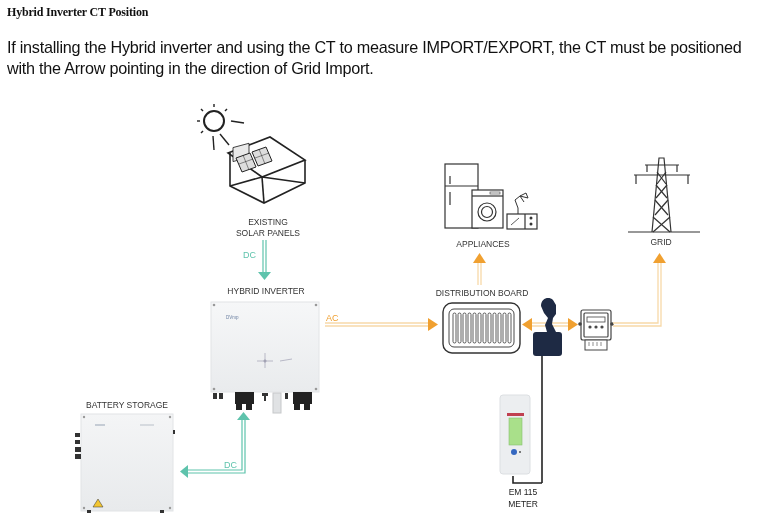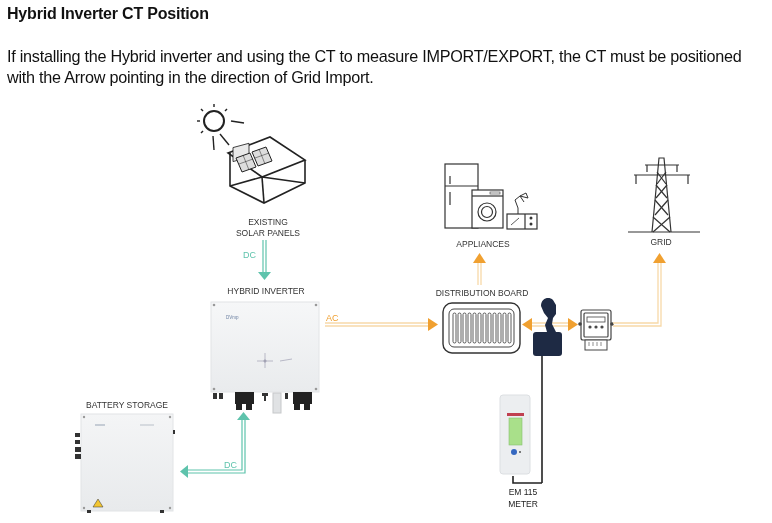--- a/index.html
+++ b/index.html
@@ -1,18 +1,18 @@
 <!DOCTYPE html>
 <html><head>
 <meta charset="utf-8">
 <style>
   html, body { margin: 0; padding: 0; background: #ffffff; }
   body { width: 772px; height: 523px; position: relative; overflow: hidden; font-family: "Liberation Sans", sans-serif; color: #111; }
-  .title { position: absolute; left: 7px; top: 5px; font-size: 16px; font-weight: bold; font-family: Liberation Sans, sans-serif; letter-spacing: -0.2px; }
-  .desc { position: absolute; left: 7px; top: 46px; width: 760px; font-size: 16.2px; line-height: 21px; font-family: "Liberation Sans", sans-serif; letter-spacing: -0.25px; }
+  .title { position: absolute; left: 7px; top: 5px; font-size: 12px; font-weight: bold; font-family: Liberation Serif, serif; letter-spacing: -0.2px; }
+  .desc { position: absolute; left: 7px; top: 37px; width: 760px; font-size: 16.2px; line-height: 21px; font-family: "Liberation Sans", sans-serif; letter-spacing: -0.25px; }
   svg.diagram { position: absolute; left: 0; top: 0; }
 </style>
 </head>
 <body>
 
 <div class="title">Hybrid Inverter  CT Position</div>
 <div class="desc">If installing the Hybrid inverter and using the CT to measure IMPORT/EXPORT, the CT must be positioned with the Arrow pointing in the direction of Grid Import.</div>
 
 <svg class="diagram" width="772" height="523" viewBox="0 0 772 523">
   <defs>

